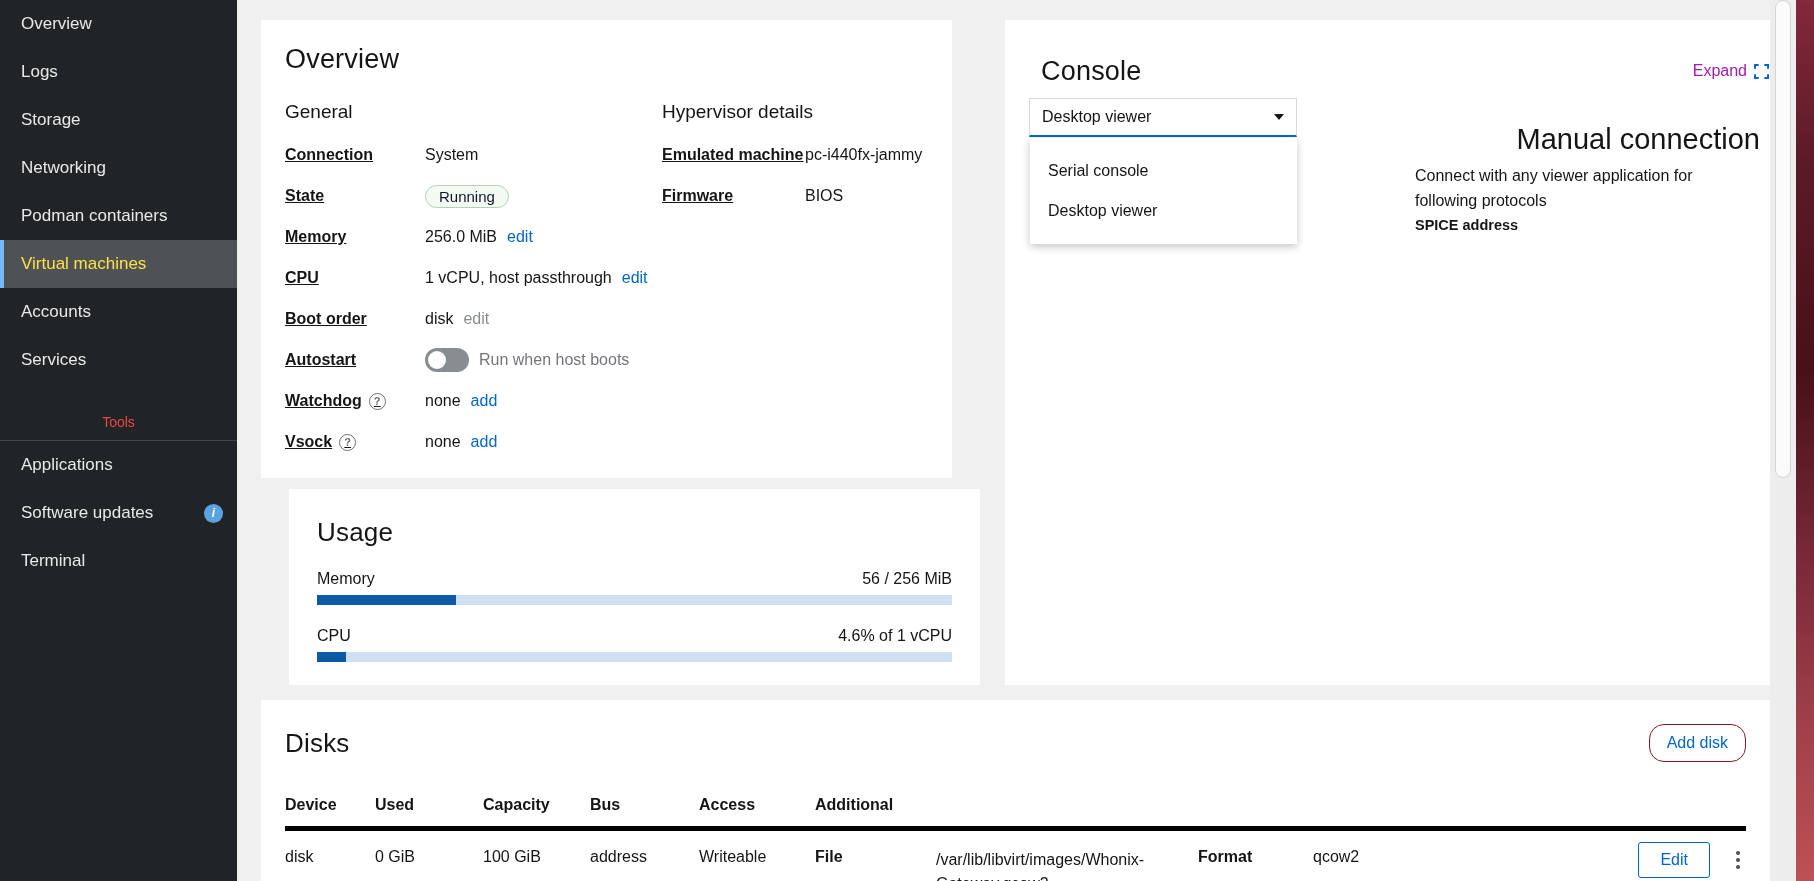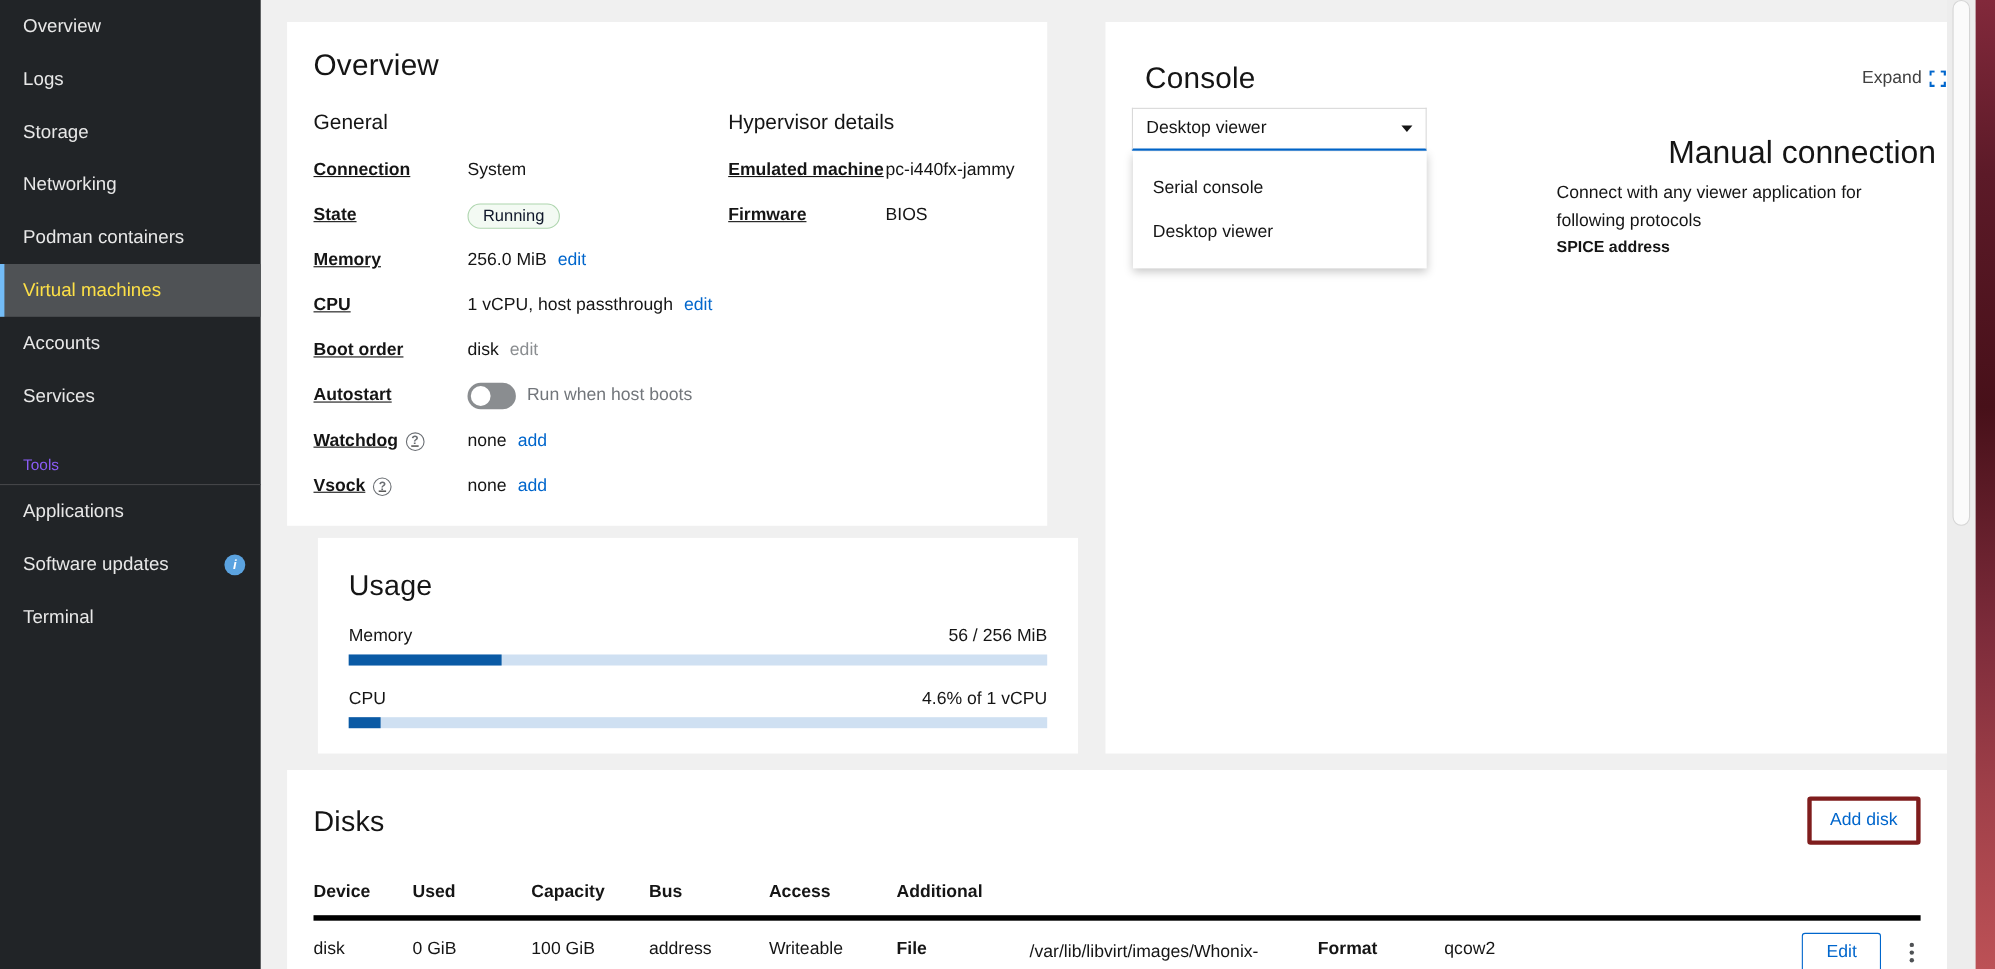--- a/index.html
+++ b/index.html
@@ -15,21 +15,21 @@
     background:#212427; color:#e8e8e8; font-size:17px;
   }
   .nav-item {
     display:flex; align-items:center; height:48px; padding:0 14px 0 21px;
     cursor:pointer; color:#e8e8e8;
   }
   .nav-item.selected {
     background:#4f5255; color:#fde047; box-shadow: inset 4px 0 0 #73bcf7;
   }
   .nav-section { margin-top:22px; }
-  .nav-section-label { font-size:14px; color:#8b5cf6; padding:8px 21px 10px; }
+  .nav-section-label { font-size:14px; color:#ef4444; padding:8px 21px 10px;text-align:center; }
   .nav-divider { border-top:1px solid #444548; }
   .info-badge {
     margin-left:auto; width:19px; height:19px; border-radius:50%;
     background:#5ba3e0; color:#fff; font-size:12px; font-weight:bold;
     display:flex; align-items:center; justify-content:center; font-style:italic;
   }
 
   
   .card { position:absolute; background:#ffffff; }
   .card-title { font-size:27px; font-weight:400; letter-spacing:.2px; }
@@ -63,21 +63,21 @@
     background:#8a8d90; cursor:pointer; flex:0 0 auto;
   }
   .toggle .knob {
     position:absolute; left:3px; top:3px; width:18px; height:18px;
     border-radius:50%; background:#ffffff;
   }
   .muted { color:#72767b; }
 
   
   .console-header { display:flex; justify-content:space-between; align-items:flex-start; }
-  .expand-link { display:flex; align-items:center; gap:7px; font-size:16px; color:#404040; cursor:pointer; margin-top:6px; }
+  .expand-link { display:flex; align-items:center; gap:7px; font-size:16px; color:#a21caf; cursor:pointer; margin-top:6px; }
   .viewer-select {
     position:absolute; left:24px; top:78px; width:268px; height:39px;
     background:#fff; border:1px solid #d9d9d9; border-bottom:2px solid #0066cc;
     display:flex; align-items:center; padding:0 12px; font-size:16px; cursor:pointer;
   }
   .caret-down {
     margin-left:auto; width:0; height:0;
     border-left:5px solid transparent; border-right:5px solid transparent;
     border-top:6px solid #151515;
   }
@@ -93,21 +93,21 @@
 
   
   .usage-row { margin-top:22px; }
   .usage-line { display:flex; justify-content:space-between; font-size:16px; margin-bottom:7px; }
   .progress-track { width:100%; height:10px; background:#cfe0f2; }
   .progress-fill { height:10px; background:#0a5aa5; }
 
   
   .disks-header { display:flex; justify-content:space-between; align-items:center; }
   .btn-secondary {
-    background:#fff; border:4px solid #7f1d1d; color:#0066cc; border-radius:3px;
+    background:#fff; border:1px solid #7f1d1d; color:#0066cc; border-radius:15px;
     font-size:16px; padding:9px 17px; cursor:pointer; font-family:inherit;
   }
   .disk-table { margin-top:24px; font-size:16px; }
   .tr { display:flex; align-items:flex-start; }
   .tr.head { font-weight:700; padding:10px 0 12px; border-bottom:5px solid #000000; }
   .tr.body-row { padding-top:17px; }
   .td-device{width:90px;} .td-used{width:108px;} .td-capacity{width:107px;}
   .td-bus{width:109px;} .td-access{width:116px;} .td-source{width:383px;}
   .td-additional{flex:1;}
   .pair { display:grid; }

